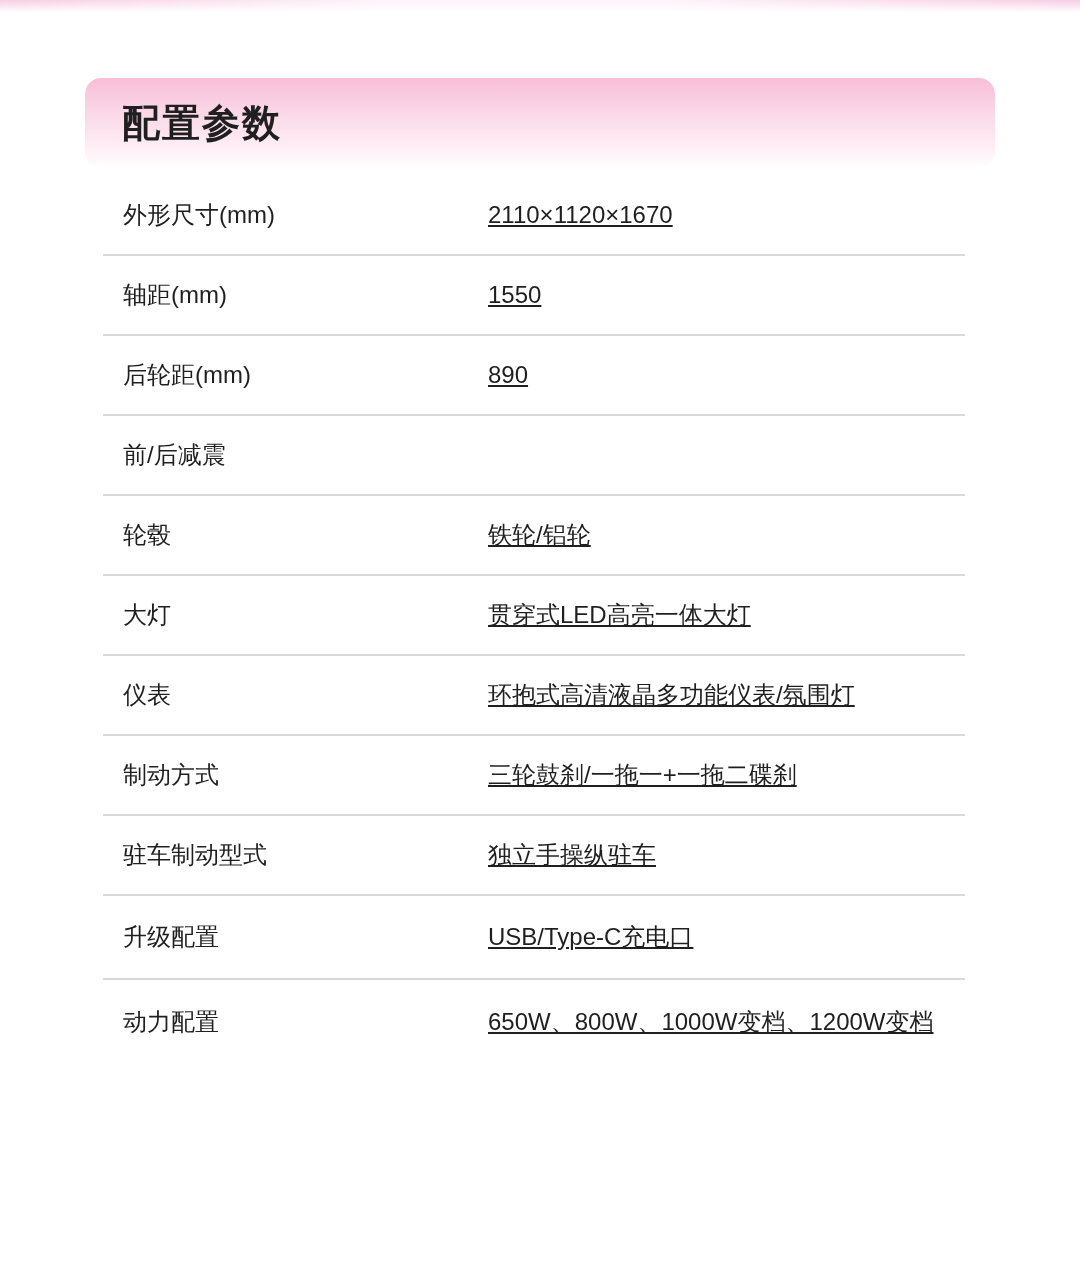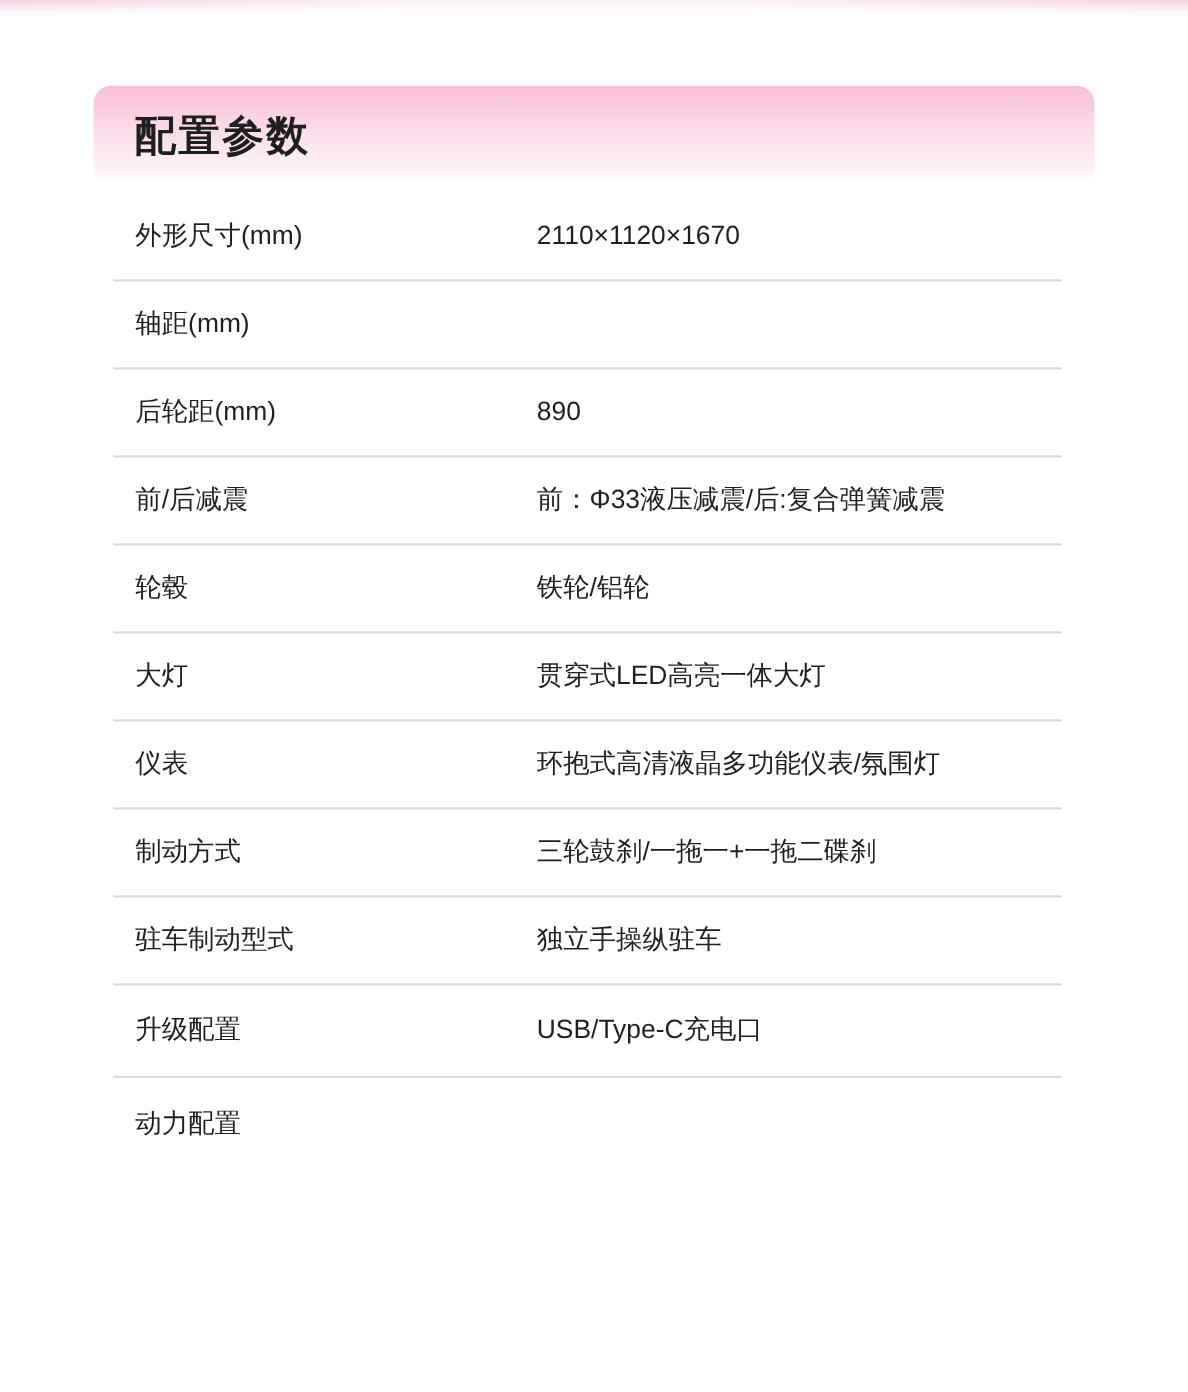--- a/index.html
+++ b/index.html
@@ -53,47 +53,47 @@
     box-sizing:border-box;
     border-bottom:2px solid var(--c-divider);
     padding-left:20px;
     font-size:24px;
     line-height:1.2;
     color:var(--c-text);
   }
   .row:nth-child(n+10){height:84px;align-items:center;}
   .row:last-child{border-bottom:none;}
   .row .label{flex:0 0 365px;width:365px;}
-  .row .value{flex:1;white-space:nowrap;}
+  .row .value{flex:1;white-space:nowrap;text-decoration:underline;}
 </style>
 </head>
 <body>
 
 <div class="top-strip"></div>
 
 <div>
   <div class="header-card">
     <h1>配置参数</h1>
   </div>
 
   <div class="spec-table" id="spec-table">
       <div class="row">
         <div class="label">外形尺寸(mm)</div>
         <div class="value">2110×1120×1670</div>
       </div>
       <div class="row">
         <div class="label">轴距(mm)</div>
+        <div class="value">1550</div>
       </div>
       <div class="row">
         <div class="label">后轮距(mm)</div>
         <div class="value">890</div>
       </div>
       <div class="row">
         <div class="label">前/后减震</div>
-        <div class="value">前：Φ33液压减震/后:复合弹簧减震</div>
       </div>
       <div class="row">
         <div class="label">轮毂</div>
         <div class="value">铁轮/铝轮</div>
       </div>
       <div class="row">
         <div class="label">大灯</div>
         <div class="value">贯穿式LED高亮一体大灯</div>
       </div>
       <div class="row">
@@ -107,15 +107,16 @@
       <div class="row">
         <div class="label">驻车制动型式</div>
         <div class="value">独立手操纵驻车</div>
       </div>
       <div class="row">
         <div class="label">升级配置</div>
         <div class="value">USB/Type-C充电口</div>
       </div>
       <div class="row">
         <div class="label">动力配置</div>
+        <div class="value">650W、800W、1000W变档、1200W变档</div>
       </div>
     </div>
 </div>
 
 </body></html>

